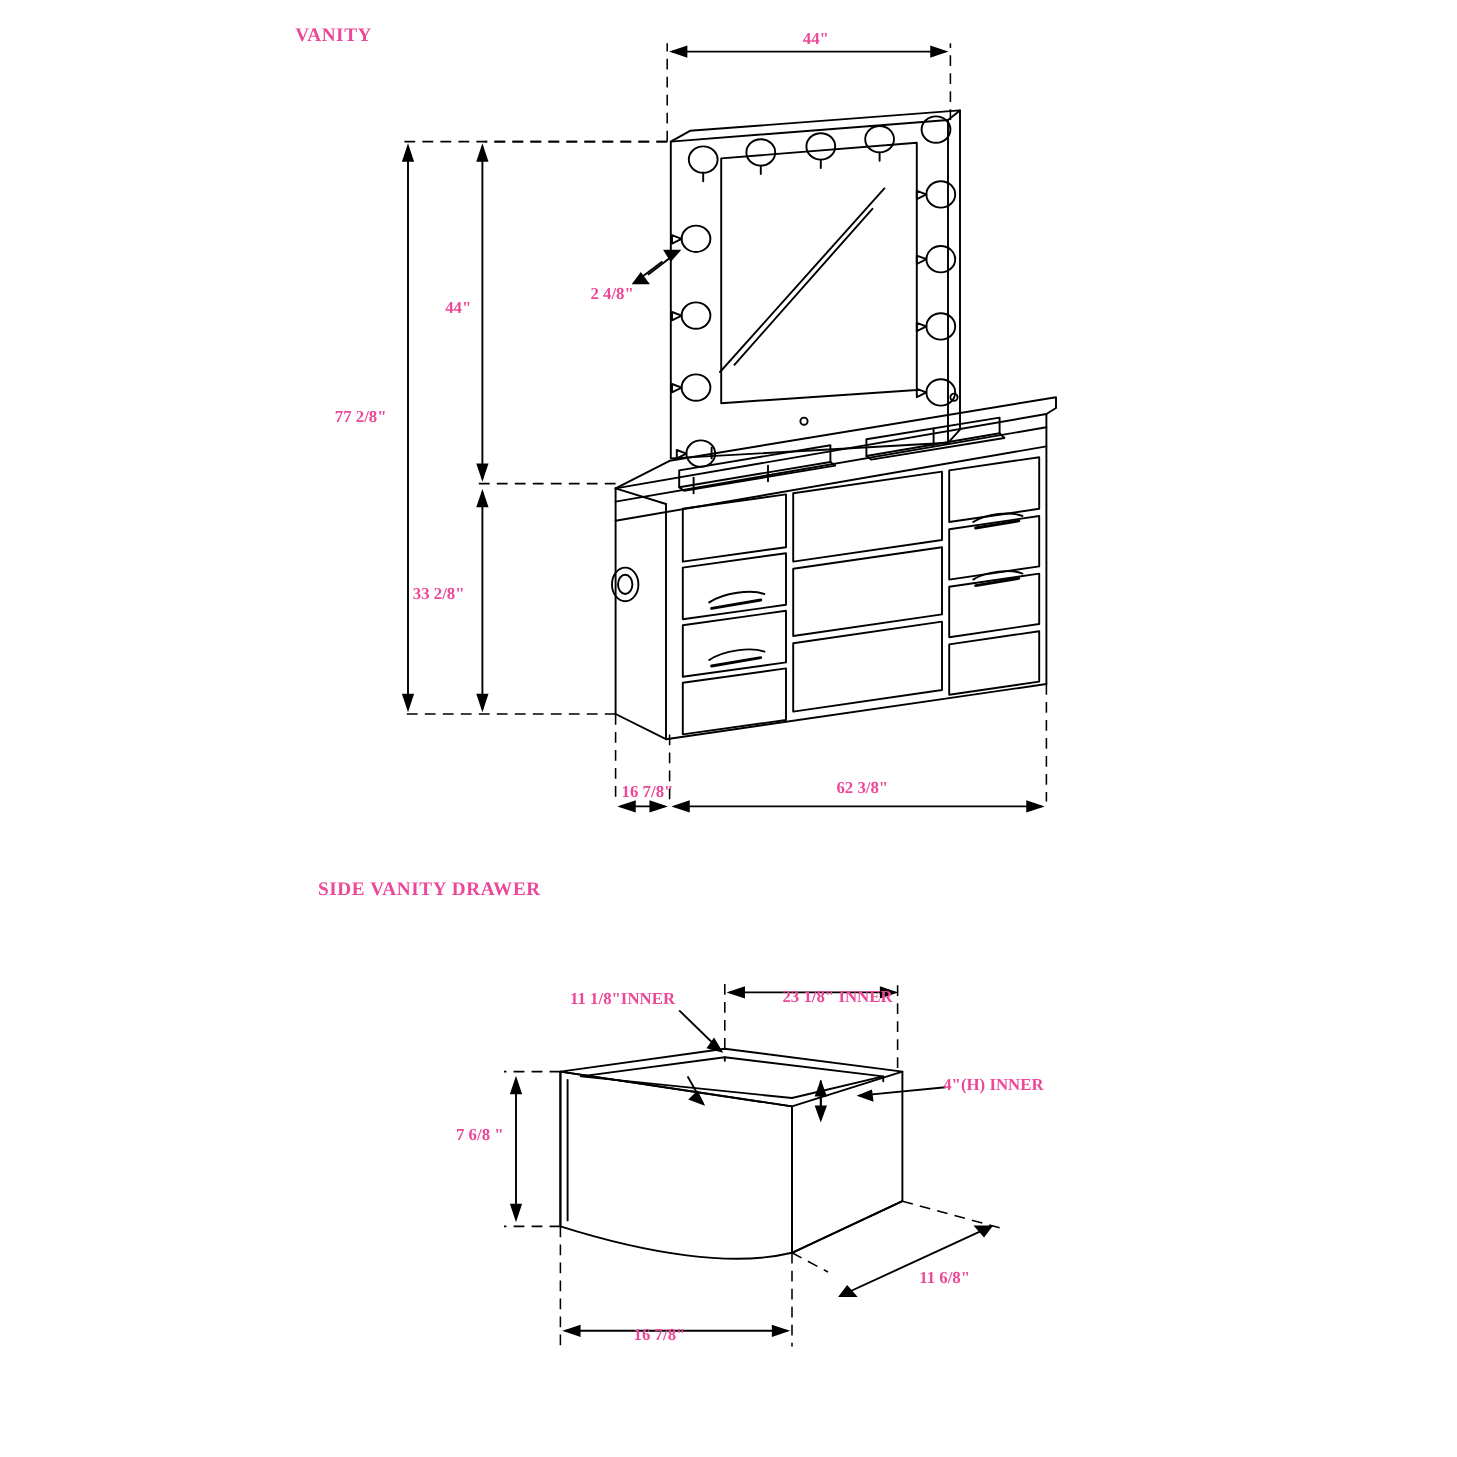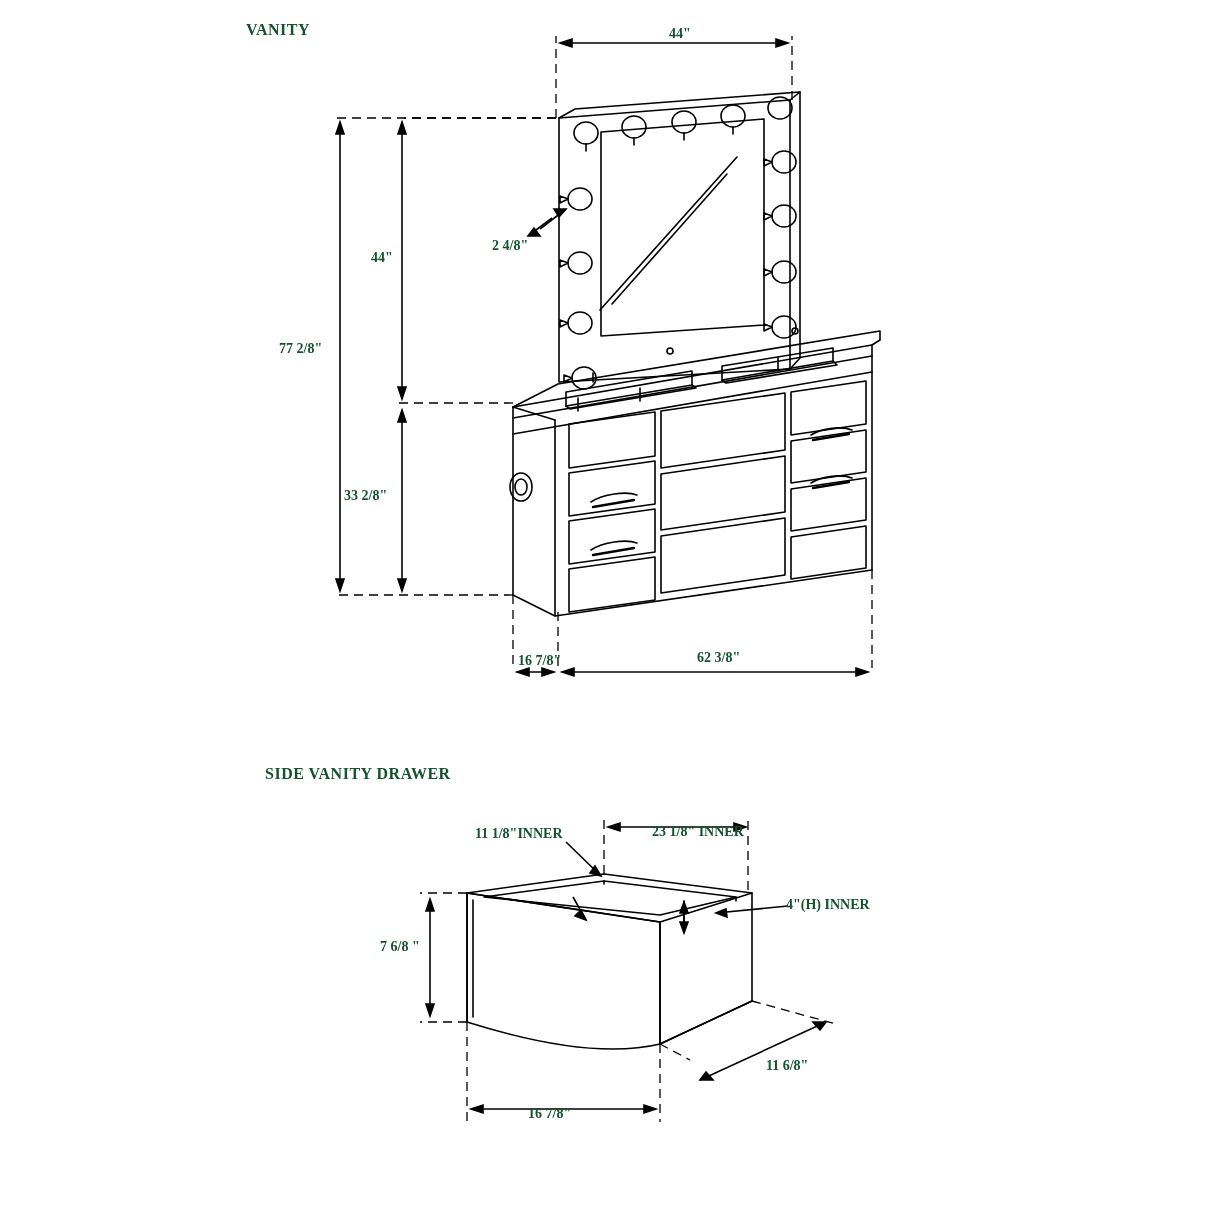--- a/index.html
+++ b/index.html
@@ -26,21 +26,21 @@
     position: absolute;
     left: 0;
     top: 0;
     width: 1214px;
     height: 1214px;
   }
   .lbl {
     position: absolute;
     font-family: "Liberation Serif", serif;
     font-weight: bold;
-    color: #14532d;
+    color: #ec4899;
     white-space: nowrap;
   }
   .title-lbl {
     font-size: 16px;
     letter-spacing: 0.5px;
   }
   .dim-lbl {
     font-size: 14px;
   }
 </style>
@@ -277,21 +277,21 @@
   <div class="lbl dim-lbl" style="left:279px; top:341px;">77 2/8"</div>
 
   <div class="lbl dim-lbl" style="left:344px; top:488px;">33 2/8"</div>
 
   <div class="lbl dim-lbl" style="left:492px; top:238px;">2 4/8"</div>
 
   <div class="lbl dim-lbl" style="left:518px; top:653px;">16 7/8"</div>
 
   <div class="lbl dim-lbl" style="left:697px; top:650px;">62 3/8"</div>
 
-  <div class="lbl title-lbl" style="left:265px; top:733px;margin-top:32px;">SIDE VANITY  DRAWER</div>
+  <div class="lbl title-lbl" style="left:265px; top:733px;">SIDE VANITY  DRAWER</div>
 
   <div class="lbl dim-lbl" style="left:475px; top:826px;">11 1/8"INNER</div>
 
   <div class="lbl dim-lbl" style="left:652px; top:824px;">23 1/8" INNER</div>
 
   <div class="lbl dim-lbl" style="left:786px; top:897px;">4"(H) INNER</div>
 
   <div class="lbl dim-lbl" style="left:380px; top:939px;">7 6/8 "</div>
 
   <div class="lbl dim-lbl" style="left:528px; top:1106px;">16 7/8"</div>

